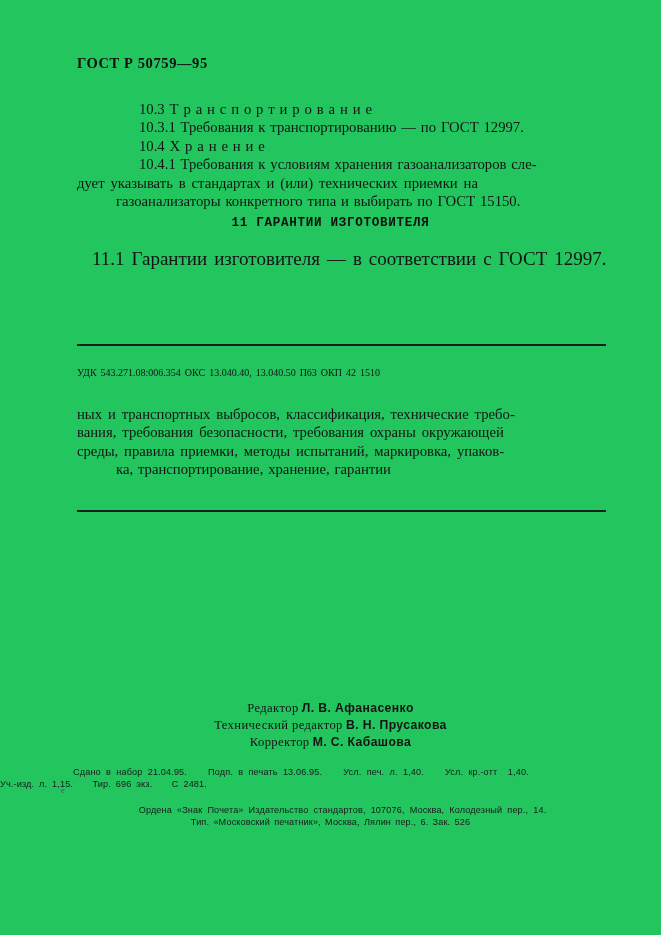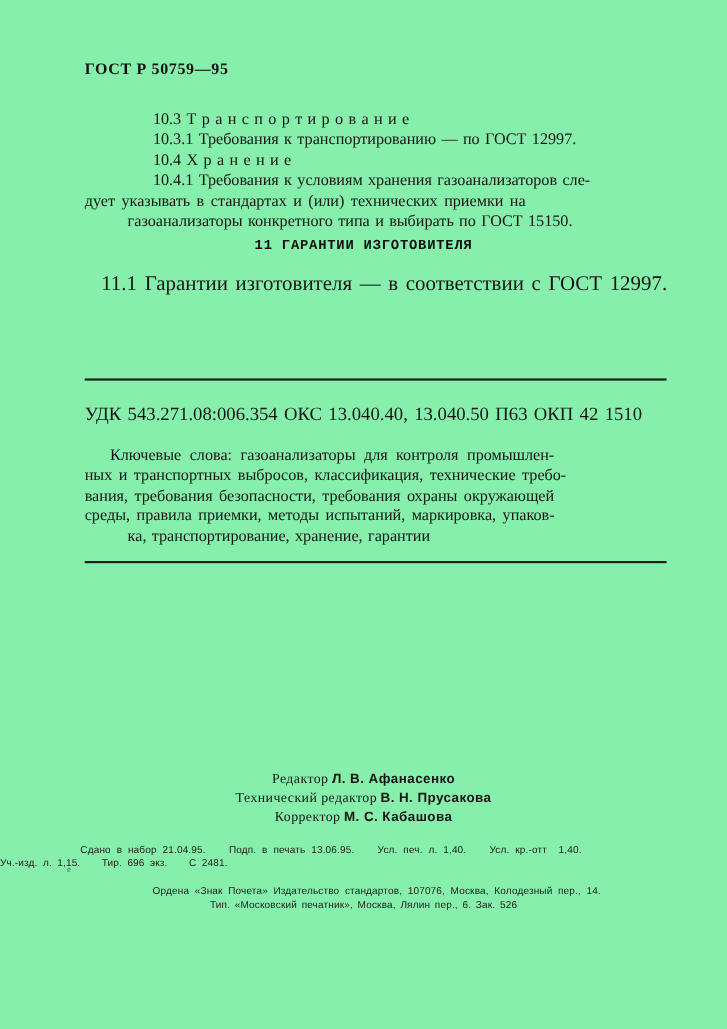--- a/index.html
+++ b/index.html
@@ -8,21 +8,21 @@
     background: #ffffff;
   }
   body {
     font-family: "Liberation Serif", "DejaVu Serif", serif;
     color: #1a1a1a;
   }
   #page {
     position: relative;
     width: 661px;
     height: 935px;
-    background: #86efac;
+    background: #22c55e;
     overflow: hidden;
   }
 
   
   .running-head {
     position: absolute;
     left: 77px;
     top: 55px;
     font-size: 14.5px;
     letter-spacing: 0.6px;
@@ -83,21 +83,21 @@
     background: #1e1e1e;
   }
   #rule-top { top: 344px; }
   #rule-bottom { top: 510px; }
 
   
   .udc-line {
     position: absolute;
     left: 77px;
     top: 367px;
-    font-size: 17px;
+    font-size: 10px;
     word-spacing: 1.5px;
     color: #141414;
     white-space: pre;
   }
 
   
   .keywords-block {
     position: absolute;
     left: 77px;
     top: 405px;
@@ -198,21 +198,20 @@
 
   <div class="section-heading">11 ГАРАНТИИ ИЗГОТОВИТЕЛЯ</div>
 
   <div class="section-para">11.1 Гарантии изготовителя — в соответствии с ГОСТ 12997.</div>
 
   <div class="rule" id="rule-top"></div>
 
   <div class="udc-line">УДК 543.271.08:006.354 ОКС 13.040.40, 13.040.50 П63 ОКП 42 1510</div>
 
   <div class="keywords-block">
-    <div class="line indent ws2">Ключевые слова: газоанализаторы для контроля промышлен-</div>
     <div class="line ws3">ных и транспортных выбросов, классификация, технические требо-</div>
     <div class="line ws3">вания, требования безопасности, требования охраны окружающей</div>
     <div class="line ws3">среды, правила приемки, методы испытаний, маркировка, упаков-</div>
     <div class="line ws1">ка, транспортирование, хранение, гарантии</div>
   </div>
 
   <div class="rule" id="rule-bottom"></div>
 
   <div class="credits">
     <div>

